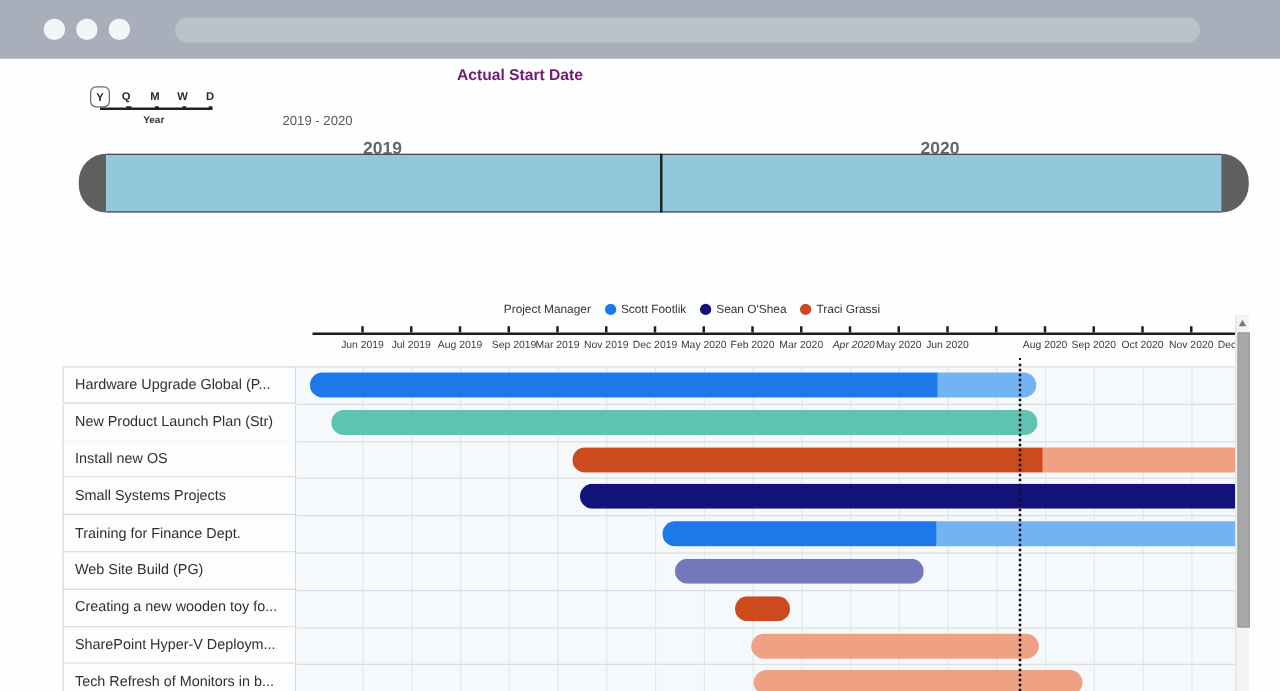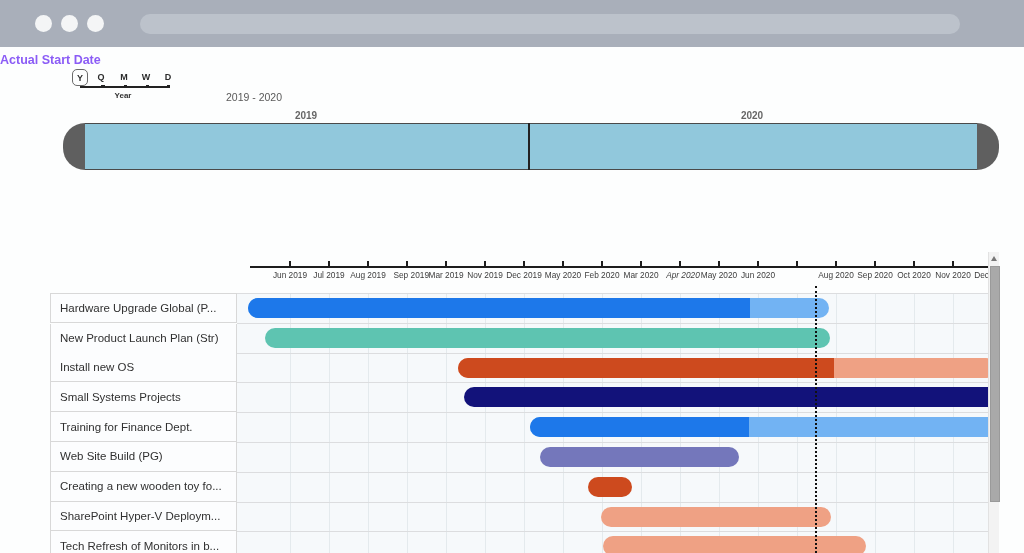--- a/index.html
+++ b/index.html
@@ -3,35 +3,35 @@
 <meta charset="utf-8">
 <style>
   html,body{margin:0;padding:0;background:#fff;}
   #app{position:relative;width:1024px;height:553px;overflow:hidden;background:#fdfefe;
        font-family:"Liberation Sans",sans-serif;}
   
   .chrome{position:absolute;left:0;top:0;width:1024px;height:47px;background:#a9afba;}
   .tl-dot{position:absolute;top:15px;width:17px;height:17px;border-radius:50%;background:#f4f5f6;}
   .addressbar{position:absolute;left:140px;top:14px;width:820px;height:20px;border-radius:10px;background:#bcc2cb;}
   
-  .title{position:absolute;left:0;top:53px;width:832px;text-align:left;
-         font-size:12.5px;font-weight:bold;color:#8b5cf6;}
+  .title{position:absolute;left:0;top:53px;width:832px;text-align:center;
+         font-size:12.5px;font-weight:bold;color:#701a75;}
   
   .zoom-letter{position:absolute;top:72px;width:14px;text-align:center;font-size:9px;font-weight:bold;color:#2b2b2b;cursor:pointer;}
   .zoom-letter.sel{border:1.5px solid #6b6b6b;border-radius:5px;padding:3px 0 2px 0;top:69px;background:#fdfefe;}
   .zoom-line{position:absolute;left:80px;top:86px;width:89px;height:1.5px;background:#222;}
   .zoom-dot{position:absolute;top:84.5px;width:3.5px;height:3.5px;background:#222;}
   .zoom-caption{position:absolute;left:100px;top:91px;width:46px;text-align:center;font-size:8px;font-weight:bold;color:#333;}
   .range-label{position:absolute;left:226px;top:91px;font-size:10.5px;color:#5a5a5a;}
   
   .sl-handle{position:absolute;top:123px;width:22px;height:47px;background:#5f5f5f;}
   .sl-bar{position:absolute;left:85px;top:123px;width:892px;height:47px;background:#91c8dc;
           border-top:1px solid #4a4a4a;border-bottom:1px solid #4a4a4a;box-sizing:border-box;}
   .sl-divider{position:absolute;left:528px;top:123px;width:1.5px;height:47px;background:#222;}
-  .sl-year{position:absolute;top:110px;width:44px;text-align:center;font-size:10px;font-weight:bold;color:#666;}
+  .sl-year{position:absolute;top:110px;width:44px;text-align:center;font-size:14px;font-weight:bold;color:#666;}
   
   .legend{position:absolute;left:403px;top:240px;height:14px;display:flex;align-items:center;gap:11px;font-size:9.5px;color:#333;}
   .legend-item{display:flex;align-items:center;gap:4px;cursor:pointer;}
   .legend-dot{width:9px;height:9px;border-radius:50%;}
   
   .axis-wrap{position:absolute;left:245px;top:257px;width:743px;height:28px;overflow:hidden;}
   .axis-line{position:absolute;left:5px;top:9px;width:738px;height:2px;background:#1d1d1d;}
   .axis-tick{position:absolute;top:4px;width:1.5px;height:5px;background:#1d1d1d;}
   .axis-label{position:absolute;top:13px;width:44px;text-align:center;font-size:8.3px;color:#3c3c3c;white-space:nowrap;}
   
@@ -90,20 +90,37 @@
     <div class="sl-handle" style="left:63px;border-radius:23.5px 0 0 23.5px"></div>
     <div class="sl-bar"></div>
     <div class="sl-divider"></div>
     <div class="sl-handle" style="left:977px;border-radius:0 23.5px 23.5px 0"></div>
     <div id="timeline-years">
         <div class="sl-year" style="left: 284px;">2019</div>
         <div class="sl-year" style="left: 730px;">2020</div>
       </div>
   </div>
 
+  <div class="legend">
+    <span>Project Manager</span>
+    <span id="legend-items" style="display:flex;gap:11px;align-items:center">
+        <div class="legend-item">
+          <div class="legend-dot" style="background: rgb(29, 120, 234);"></div>
+          <span>Scott Footlik</span>
+        </div>
+        <div class="legend-item">
+          <div class="legend-dot" style="background: rgb(18, 18, 122);"></div>
+          <span>Sean O'Shea</span>
+        </div>
+        <div class="legend-item">
+          <div class="legend-dot" style="background: rgb(205, 74, 30);"></div>
+          <span>Traci Grassi</span>
+        </div>
+      </span>
+  </div>
 
   <div class="axis-wrap">
     <div class="axis-line"></div>
     <div id="axis-marks">
         <div class="axis-tick" style="left: 44.25px;"></div>
         <div class="axis-label" style="left: 23px;">Jun 2019</div>
         <div class="axis-tick" style="left: 83.25px;"></div>
         <div class="axis-label" style="left: 62px;">Jul 2019</div>
         <div class="axis-tick" style="left: 122.25px;"></div>
         <div class="axis-label" style="left: 101px;">Aug 2019</div>

